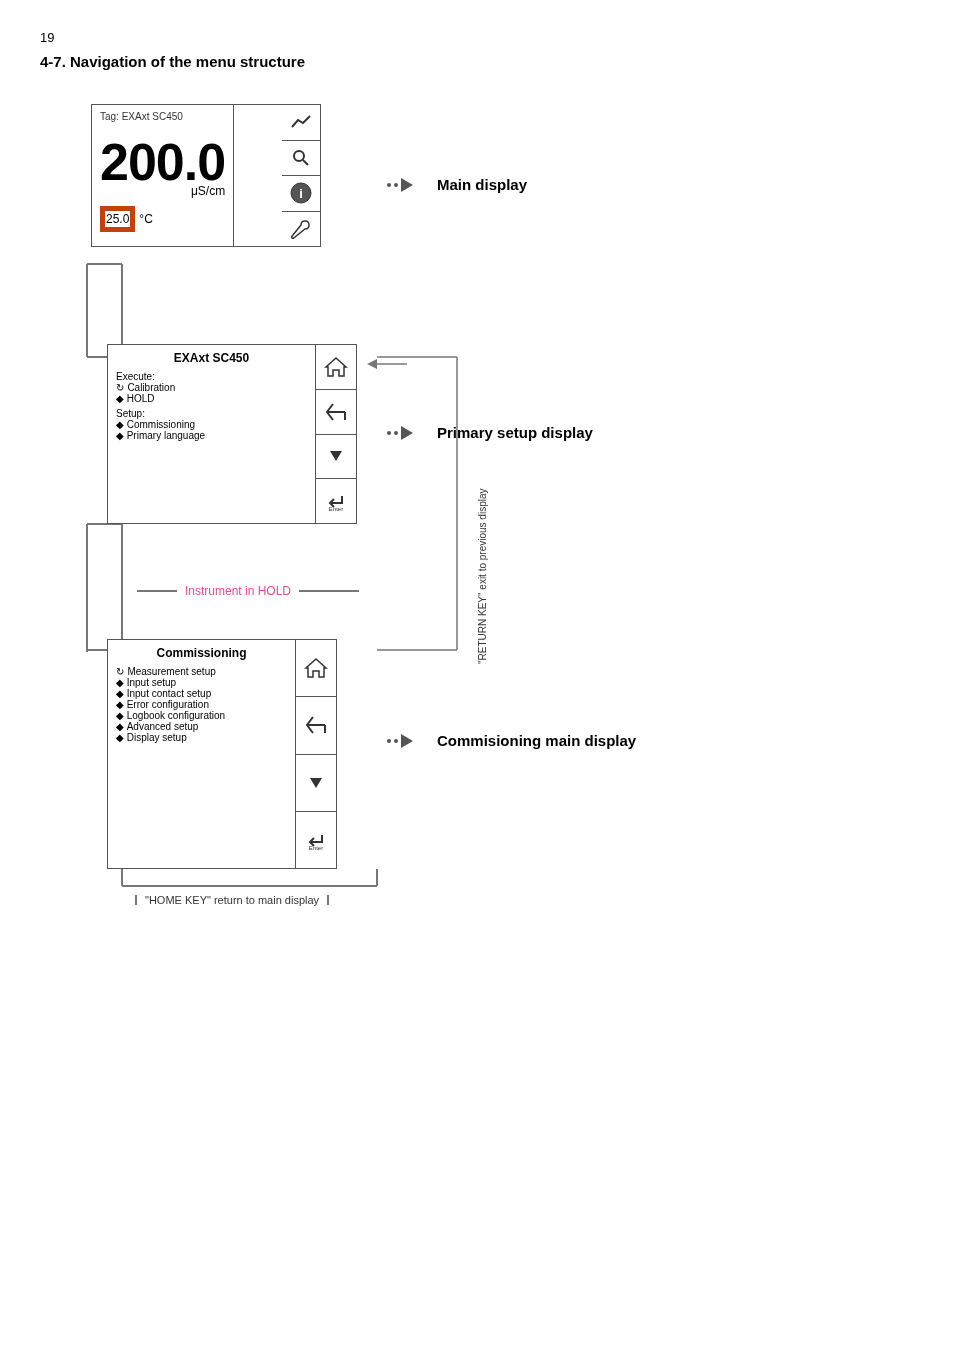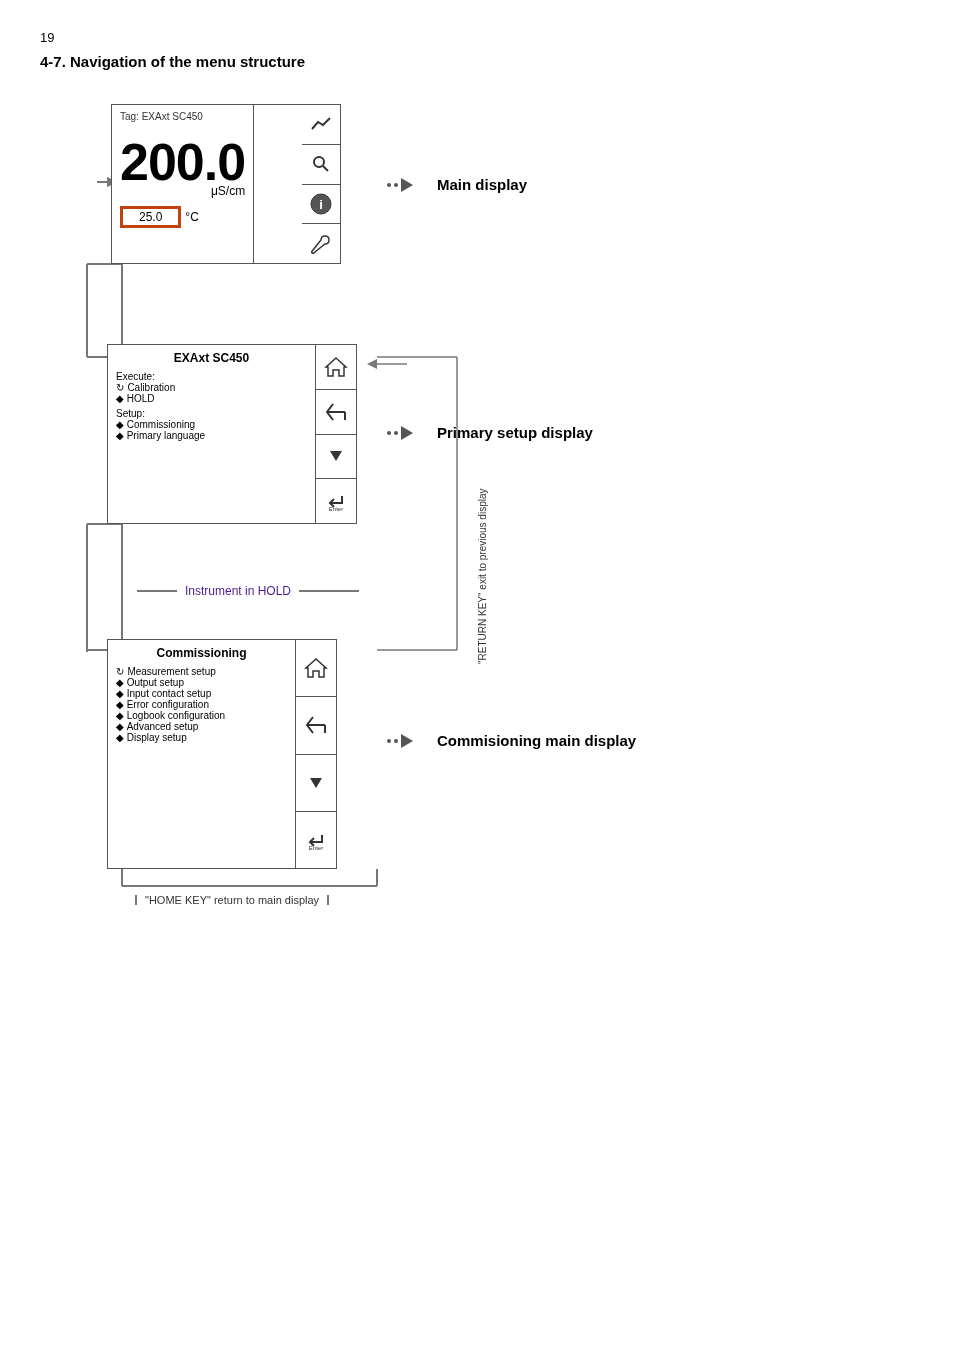--- a/index.html
+++ b/index.html
@@ -33,24 +33,24 @@
 
     
     .display-panel {
       position: absolute;
       border: 1.5px solid #555;
       background: #fff;
     }
 
     
     .main-panel {
-      left: 64px;
+      left: 44px;
       top: 10px;
       width: 230px;
-      height: 160px;
+      height: 143px;
       display: flex;
       gap: 48px;
     }
 
     .main-panel-content {
       flex: 1;
       padding: 6px 8px;
       border-right: 1.5px solid #555;
     }
 
@@ -73,22 +73,22 @@
       margin-top: -4px;
     }
 
     .temp-row {
       display: flex;
       align-items: center;
       margin-top: 8px;
     }
 
     .temp-box {
-      border: 3px solid #c2410c;
-      padding: 1px 16px;
+      border: 5px solid #c2410c;
+      padding: 1px 1px;
       font-size: 12px;
     }
 
     .temp-unit {
       font-size: 12px;
       margin-left: 4px;
     }
 
     .main-panel-buttons {
       width: 40px;
@@ -228,21 +228,21 @@
       writing-mode: vertical-rl;
       text-orientation: mixed;
       transform: rotate(180deg);
       white-space: nowrap;
     }
 
     
     .hold-label {
       position: absolute;
       font-size: 12px;
-      color: #4c1d95;
+      color: #ec4899;
     }
 
     
     .home-key-label {
       position: absolute;
       font-size: 11px;
       color: #333;
     }
   </style>
 </head>
@@ -399,21 +399,21 @@
 
   <div class="display-panel comm-panel">
     <div class="comm-panel-content">
       <div class="panel-title">Commissioning</div>
       <div class="menu-item">
         <span>↻</span>
         <span>Measurement setup</span>
       </div>
       <div class="menu-item">
         <span>◆</span>
-        <span>Output setup</span>
+        <span>Input setup</span>
       </div>
       <div class="menu-item">
         <span>◆</span>
         <span>Input contact setup</span>
       </div>
       <div class="menu-item">
         <span>◆</span>
         <span>Error configuration</span>
       </div>
       <div class="menu-item">

